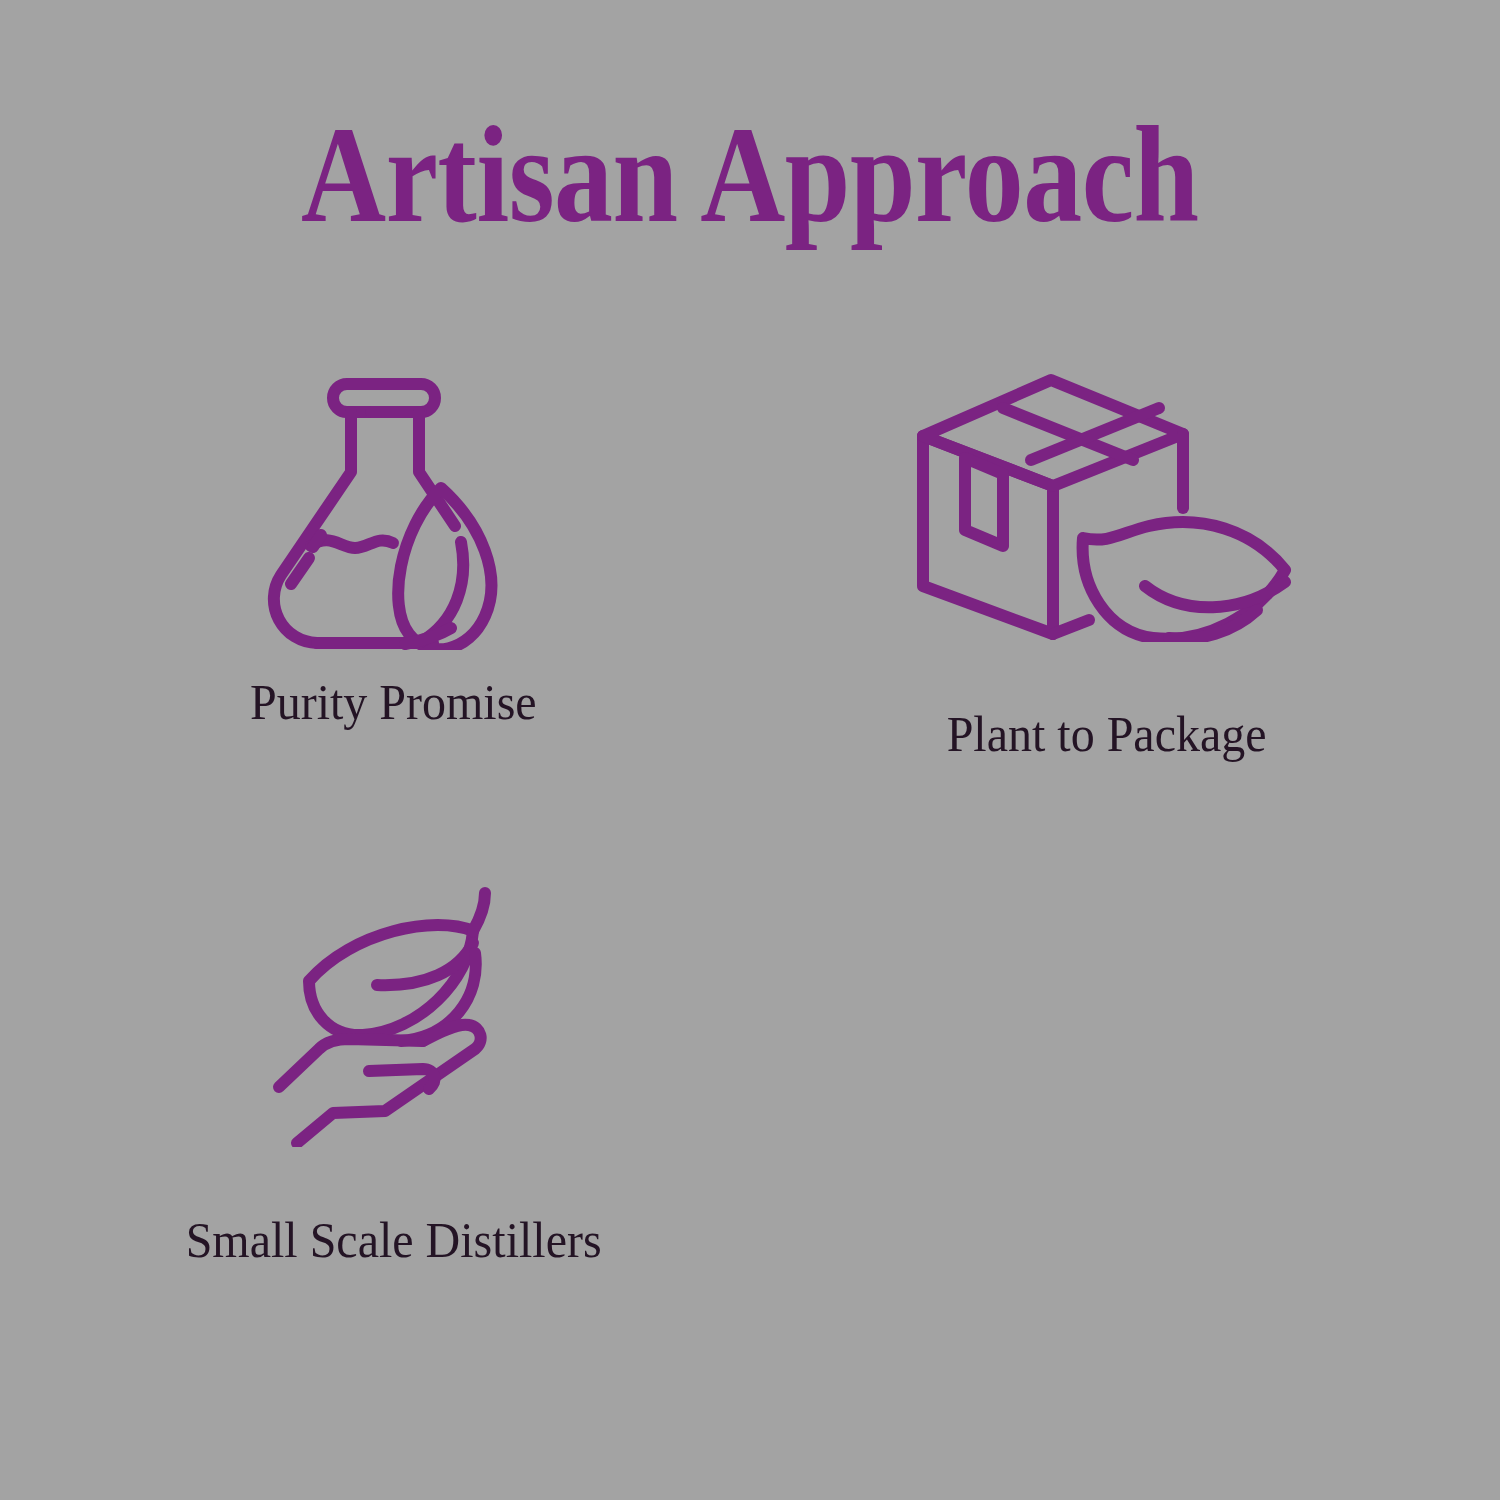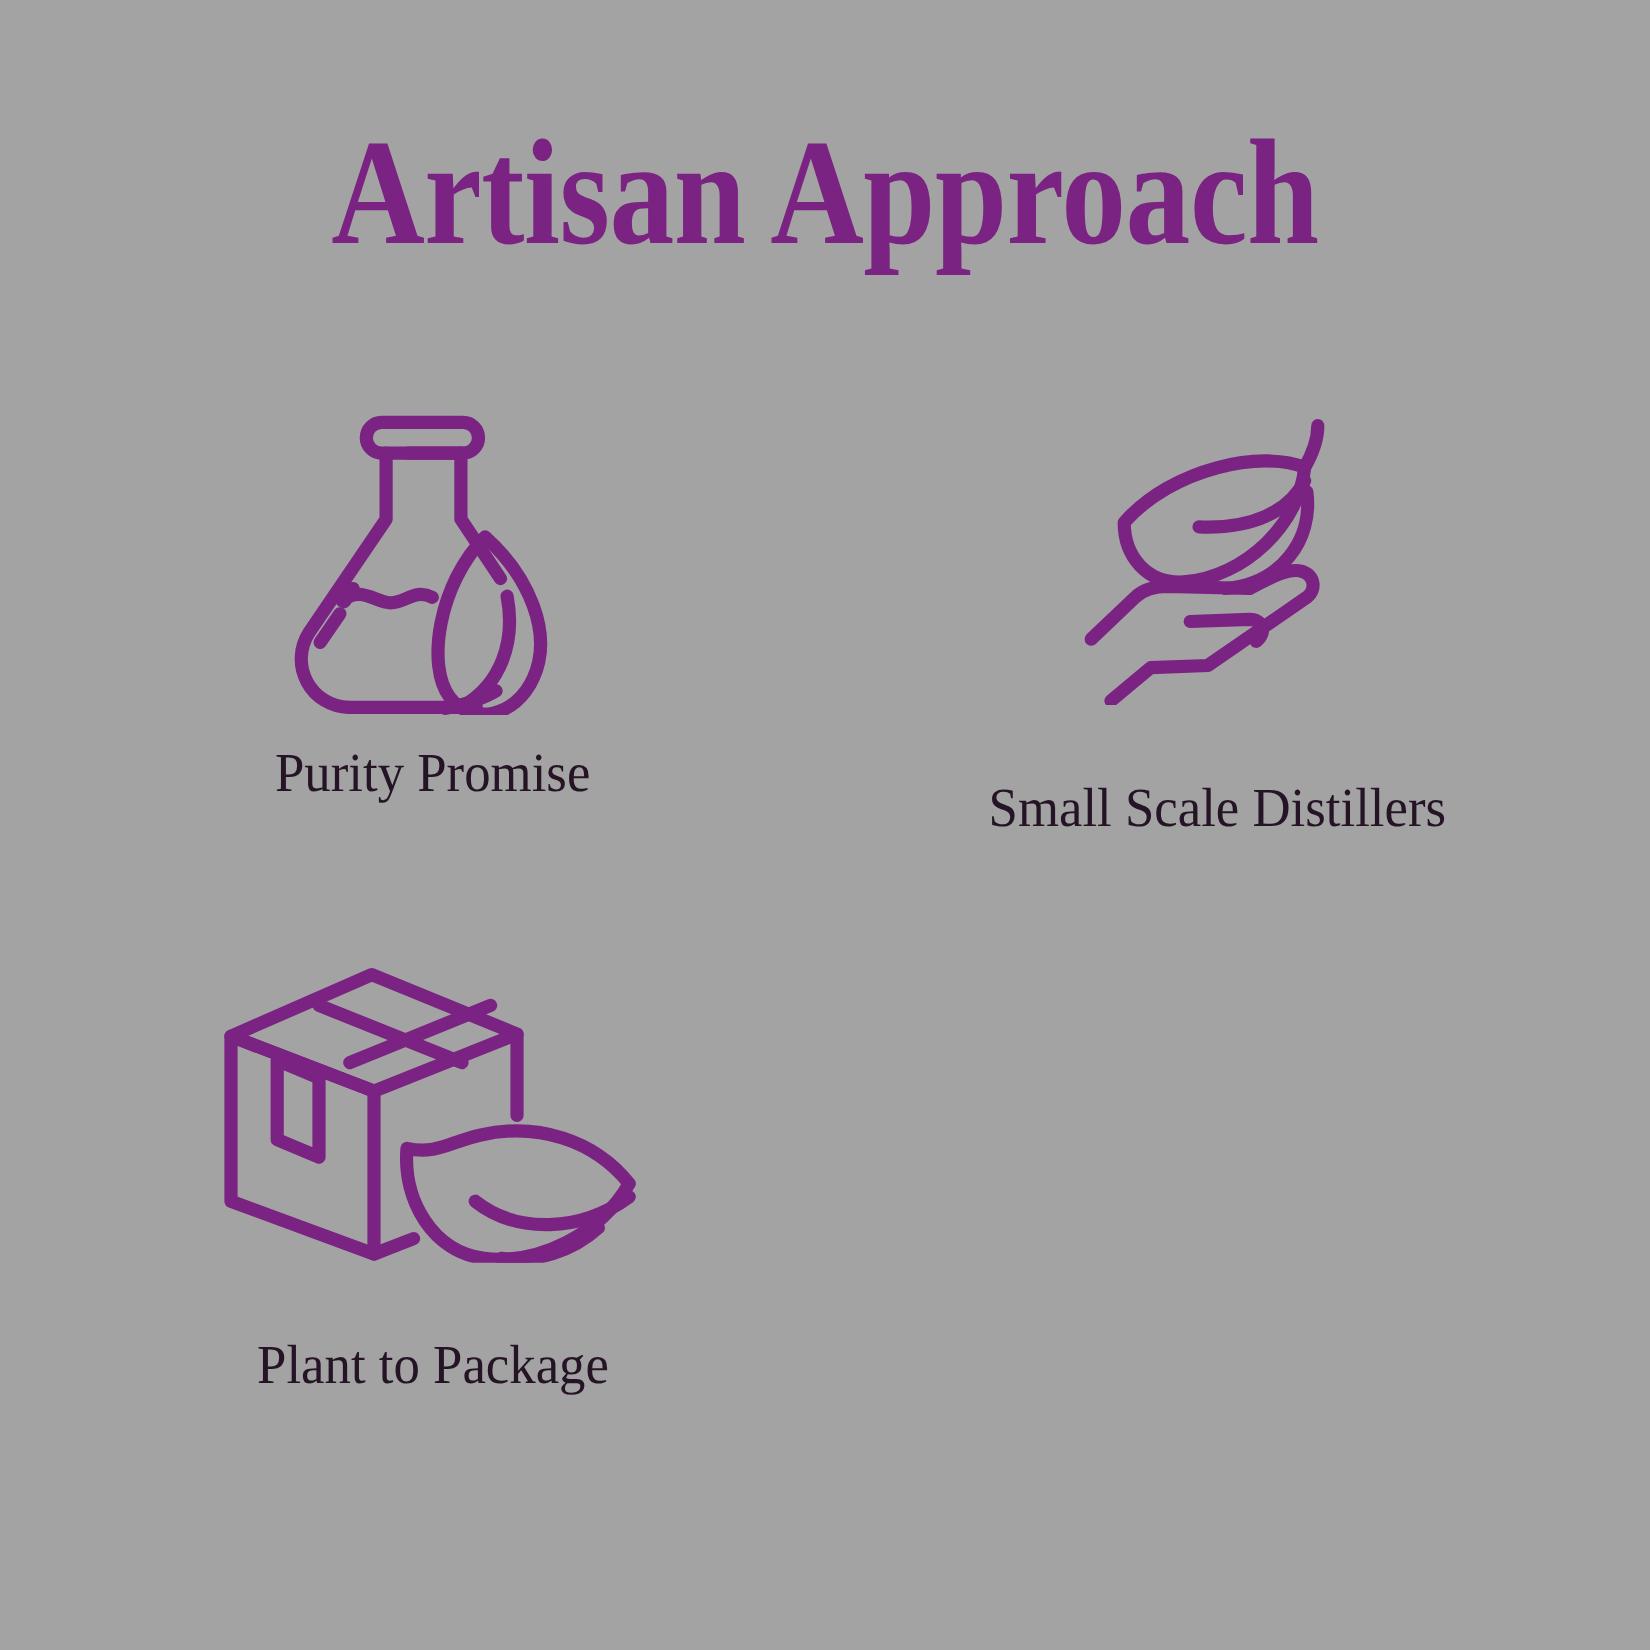--- a/index.html
+++ b/index.html
@@ -125,42 +125,20 @@
 
           <path d="M202 182 c8 42 -6 80 -40 100"></path>
 
           <path d="M146 284 c20 -4 36 -10 46 -16"></path>
         </svg>
       </div>
       <div class="feature-label">Purity Promise</div>
     </div>
 
 
-    <div class="cell cell-2">
-      <div class="icon-box">
-        <svg width="250" height="272" viewBox="0 0 250 272" fill="none" stroke="#7b2382" stroke-width="12" stroke-linecap="round" stroke-linejoin="round" aria-hidden="true">
-
-          <path d="M40 106 c44 -50 126 -66 164 -50 c-4 50 -54 100 -110 104 c-34 2 -54 -24 -54 -54 Z"></path>
-
-          <path d="M204 56 c8 -14 12 -28 12 -38"></path>
-
-          <path d="M108 110 c48 2 82 -14 96 -42"></path>
-
-          <path d="M206 78 c6 44 -24 84 -74 88"></path>
-
-          <path d="M10 212 l40 -38 c8 -8 18 -10 30 -10 l74 2"></path>
-
-          <path d="M154 166 c22 -12 36 -18 46 -16 c12 2 16 16 6 24 l-90 62 l-52 2 l-36 30"></path>
-
-          <path name="crease" d="M100 196 l54 -2 c12 0 16 12 6 20"></path>
-        </svg>
-      </div>
-      <div class="feature-label">Small Scale Distillers</div>
-    </div>
-
     <div class="cell cell-3">
       <div class="icon-box">
         <svg width="392" height="274" viewBox="0 0 392 274" fill="none" stroke="#7b2382" stroke-width="12" stroke-linecap="round" stroke-linejoin="round" aria-hidden="true">
 
           <path d="M12 68 V218 L142 266 V118 Z"></path>
 
           <path d="M12 68 L140 12 L272 66 L142 118 Z"></path>
 
           <path d="M272 66 V140"></path>
           <path d="M142 266 l36 -14"></path>
@@ -174,14 +152,36 @@
           <path d="M172 170 c26 6 40 -6 66 -12 c52 -12 104 4 136 44 c-26 46 -82 74 -132 68 c-46 -6 -74 -52 -70 -100 Z"></path>
 
           <path d="M234 218 c38 30 96 28 140 -4"></path>
 
           <path d="M346 242 c-24 22 -58 32 -88 28"></path>
         </svg>
       </div>
       <div class="feature-label">Plant to Package</div>
     </div>
 
+    <div class="cell cell-2">
+      <div class="icon-box">
+        <svg width="250" height="272" viewBox="0 0 250 272" fill="none" stroke="#7b2382" stroke-width="12" stroke-linecap="round" stroke-linejoin="round" aria-hidden="true">
+
+          <path d="M40 106 c44 -50 126 -66 164 -50 c-4 50 -54 100 -110 104 c-34 2 -54 -24 -54 -54 Z"></path>
+
+          <path d="M204 56 c8 -14 12 -28 12 -38"></path>
+
+          <path d="M108 110 c48 2 82 -14 96 -42"></path>
+
+          <path d="M206 78 c6 44 -24 84 -74 88"></path>
+
+          <path d="M10 212 l40 -38 c8 -8 18 -10 30 -10 l74 2"></path>
+
+          <path d="M154 166 c22 -12 36 -18 46 -16 c12 2 16 16 6 24 l-90 62 l-52 2 l-36 30"></path>
+
+          <path name="crease" d="M100 196 l54 -2 c12 0 16 12 6 20"></path>
+        </svg>
+      </div>
+      <div class="feature-label">Small Scale Distillers</div>
+    </div>
+
   </div>
 </div>
 
 </body></html>

